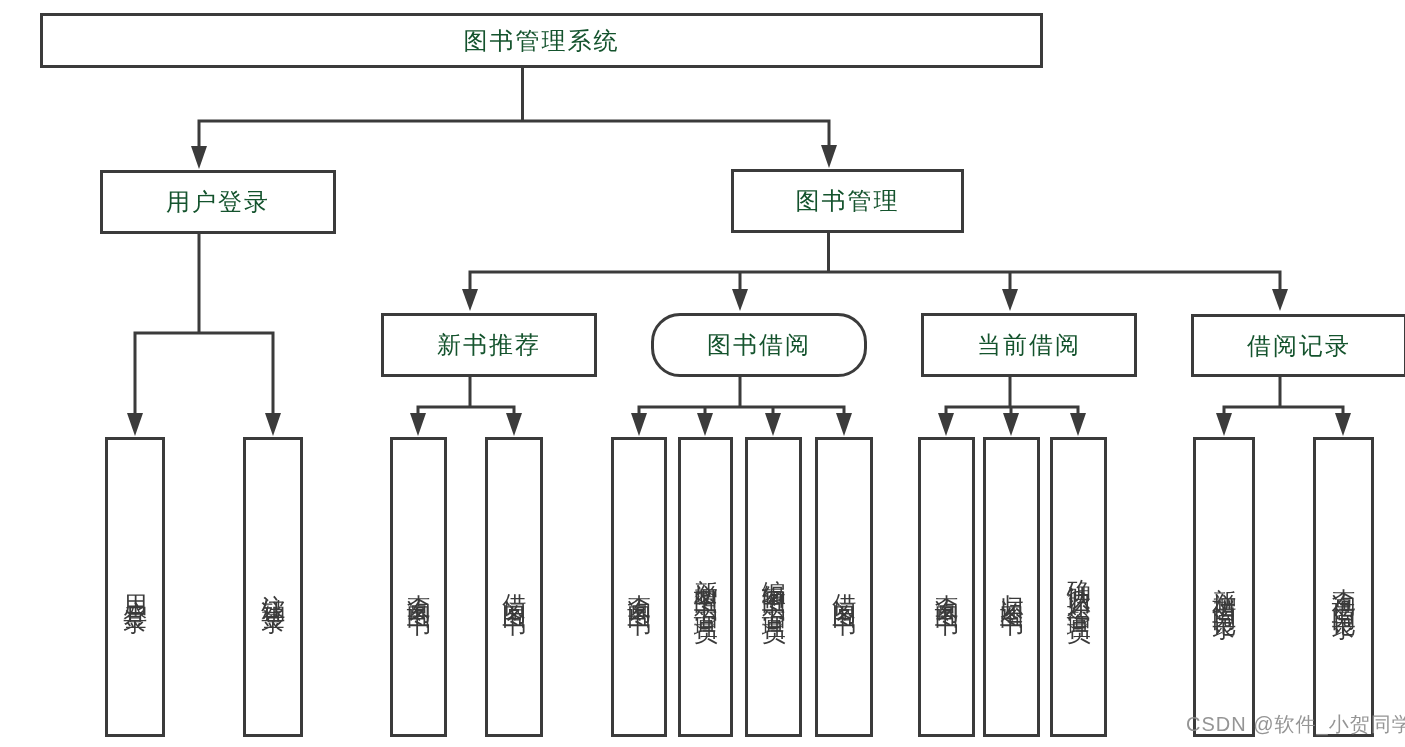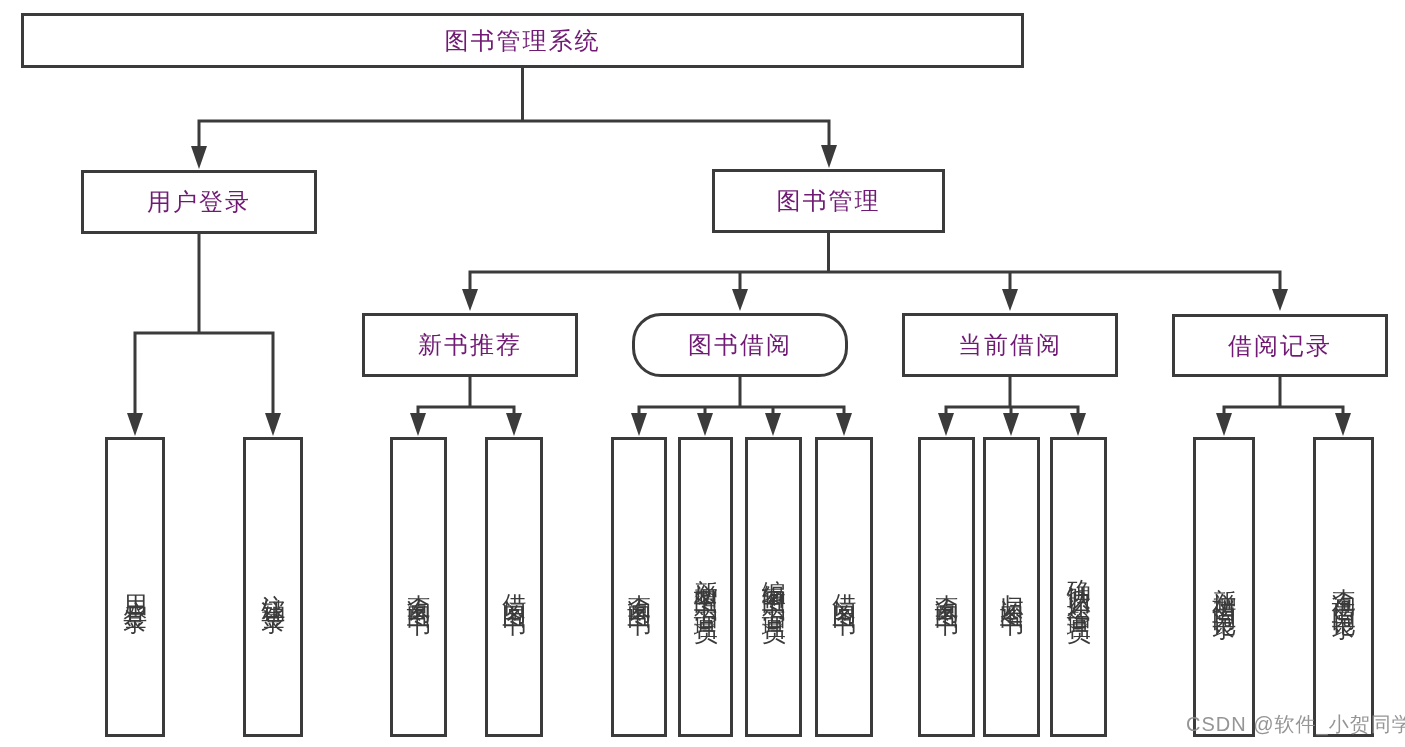--- a/index.html
+++ b/index.html
@@ -22,25 +22,26 @@
     z-index: 1;
   }
   .box {
     position: absolute;
     box-sizing: border-box;
     border: 3px solid #3b3b3b;
     background: #ffffff;
     display: flex;
     align-items: center;
     justify-content: center;
-    color: #701a75;
+    color: #14532d;
     font-size: 24px;
     letter-spacing: 2px;
     z-index: 2;
     white-space: nowrap;
+    margin-left: 19px;
   }
   .leaf {
     position: absolute;
     box-sizing: border-box;
     border: 3px solid #3b3b3b;
     background: #ffffff;
     display: flex;
     align-items: center;
     justify-content: center;
     z-index: 2;

